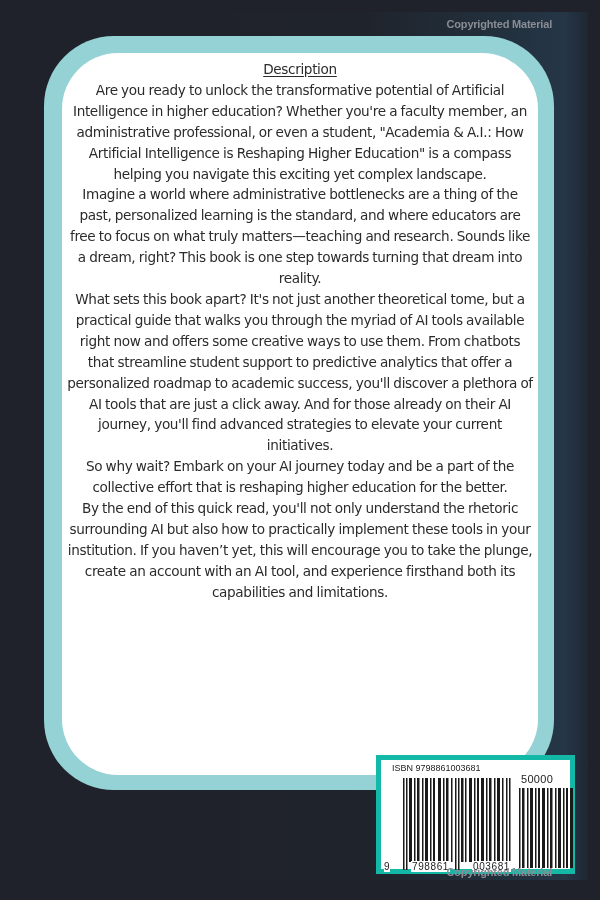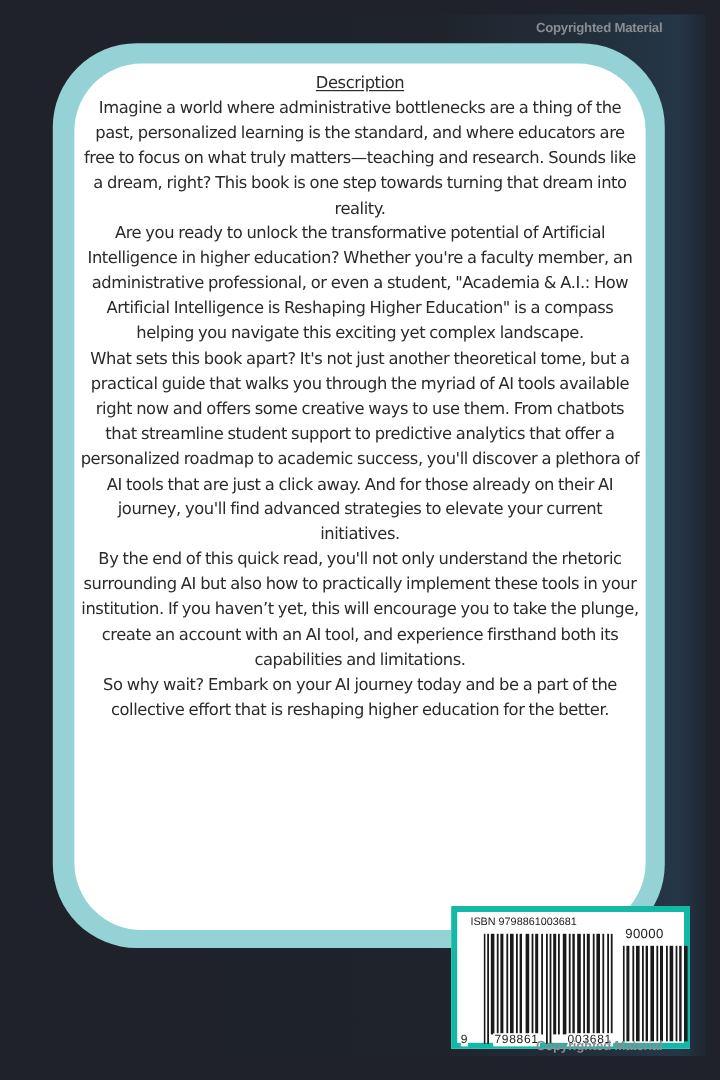--- a/index.html
+++ b/index.html
@@ -106,31 +106,31 @@
 </head>
 <body>
 
 <div class="cover"></div>
 
 <div class="watermark top">Copyrighted Material</div>
 
 <div class="frame-outer">
   <div class="frame-inner">
     <span class="desc-title">Description</span>
+    <span class="para">Are you ready to unlock the transformative potential of Artificial Intelligence in higher education? Whether you're a faculty member, an administrative professional, or even a student, "Academia &amp; A.I.: How Artificial Intelligence is Reshaping Higher Education" is a compass helping you navigate this exciting yet complex landscape.</span>
     <span class="para">Imagine a world where administrative bottlenecks are a thing of the past, personalized learning is the standard, and where educators are free to focus on what truly matters—teaching and research. Sounds like a dream, right? This book is one step towards turning that dream into reality.</span>
-    <span class="para">Are you ready to unlock the transformative potential of Artificial Intelligence in higher education? Whether you're a faculty member, an administrative professional, or even a student, "Academia &amp; A.I.: How Artificial Intelligence is Reshaping Higher Education" is a compass helping you navigate this exciting yet complex landscape.</span>
     <span class="para">What sets this book apart? It's not just another theoretical tome, but a practical guide that walks you through the myriad of AI tools available right now and offers some creative ways to use them. From chatbots that streamline student support to predictive analytics that offer a personalized roadmap to academic success, you'll discover a plethora of AI tools that are just a click away. And for those already on their AI journey, you'll find advanced strategies to elevate your current initiatives.</span>
+    <span class="para">So why wait? Embark on your AI journey today and be a part of the collective effort that is reshaping higher education for the better.</span>
     <span class="para">By the end of this quick read, you'll not only understand the rhetoric surrounding AI but also how to practically implement these tools in your institution. If you haven’t yet, this will encourage you to take the plunge, create an account with an AI tool, and experience firsthand both its capabilities and limitations.</span>
-    <span class="para">So why wait? Embark on your AI journey today and be a part of the collective effort that is reshaping higher education for the better.</span>
   </div>
 </div>
 
 <div class="barcode-box">
   <span class="isbn-label">ISBN 9798861003681</span>
-  <span class="price-code">90000</span>
+  <span class="price-code">50000</span>
   <svg class="bars-main" viewBox="0 0 108 92" preserveAspectRatio="none">
     <g fill="#1a1a1a">
       <rect x="0" y="0" width="1.5" height="92"></rect>
       <rect x="3" y="0" width="1.5" height="92"></rect>
       <rect x="6" y="0" width="3" height="84"></rect>
       <rect x="11" y="0" width="1.5" height="84"></rect>
       <rect x="14" y="0" width="2.5" height="84"></rect>
       <rect x="19" y="0" width="1.5" height="84"></rect>
       <rect x="22" y="0" width="3" height="84"></rect>
       <rect x="27" y="0" width="1.5" height="84"></rect>

